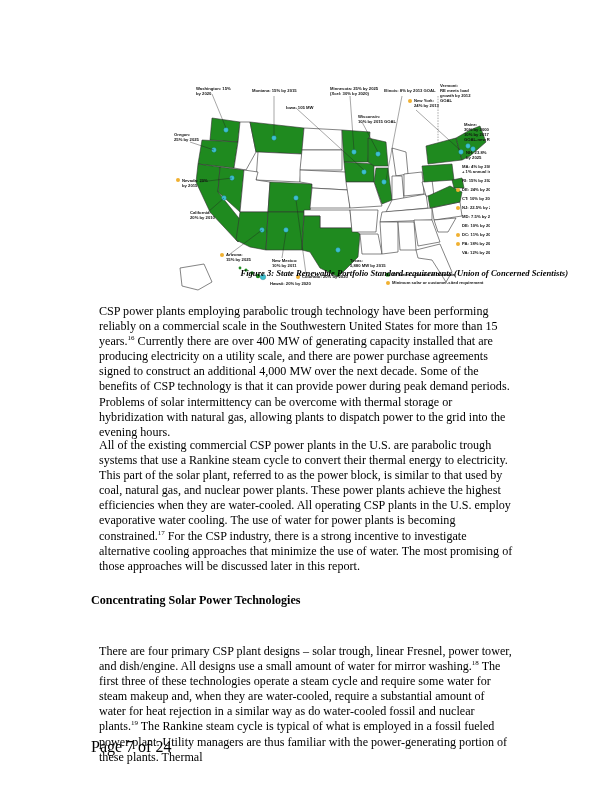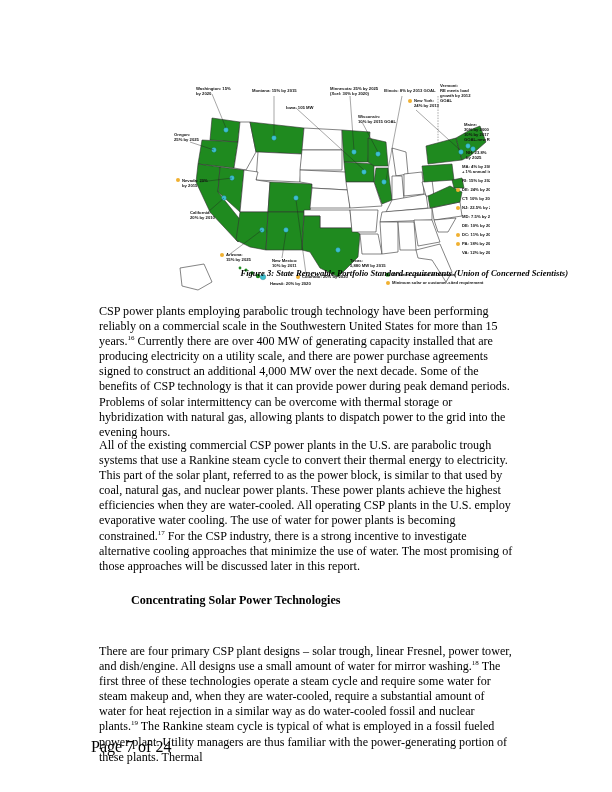--- a/index.html
+++ b/index.html
@@ -8,21 +8,21 @@
   .figure { position: absolute; left: 170px; top: 82px; width: 320px; height: 210px; }
   .figure svg { width: 100%; height: 100%; }
   .maplbl { font-family: "Liberation Sans", sans-serif; font-size: 4.2px; font-weight: bold; fill: #111; }
   .caption { position: absolute; left: 0; width: 568px; top: 268px; text-align: right;
              font-size: 8.6px; font-weight: bold; font-style: italic; }
   .body-text { position: absolute; left: 91px; width: 430px; font-size: 12.1px; line-height: 15.1px; }
   .body-text p { margin: 8px; }
   sup { font-size: 7px; vertical-align: 5px; line-height: 0; }
   .p1 { top: 296px; }
   .p2 { top: 430px; }
-  .heading { position: absolute; left: 91px; top: 593px; font-size: 12.1px; font-weight: bold; margin-left: 40px; }
+  .heading { position: absolute; left: 91px; top: 593px; font-size: 12.1px; font-weight: bold; }
   .p3 { top: 636px; }
   .footer { position: absolute; left: 91px; top: 738px; font-size: 16px; }
 </style>
 </head>
 <body>
 
 <div class="figure">
   <svg viewBox="0 0 320 210">
 
     <g stroke="#333" stroke-width="0.6">

